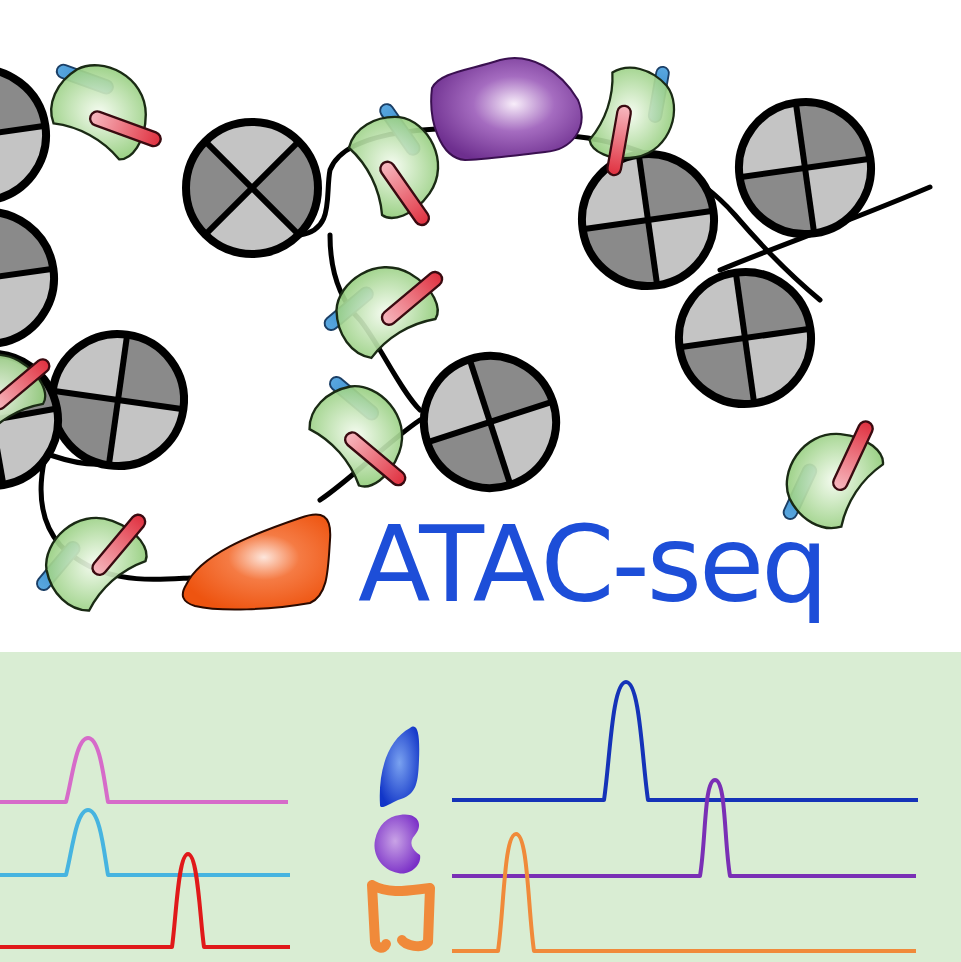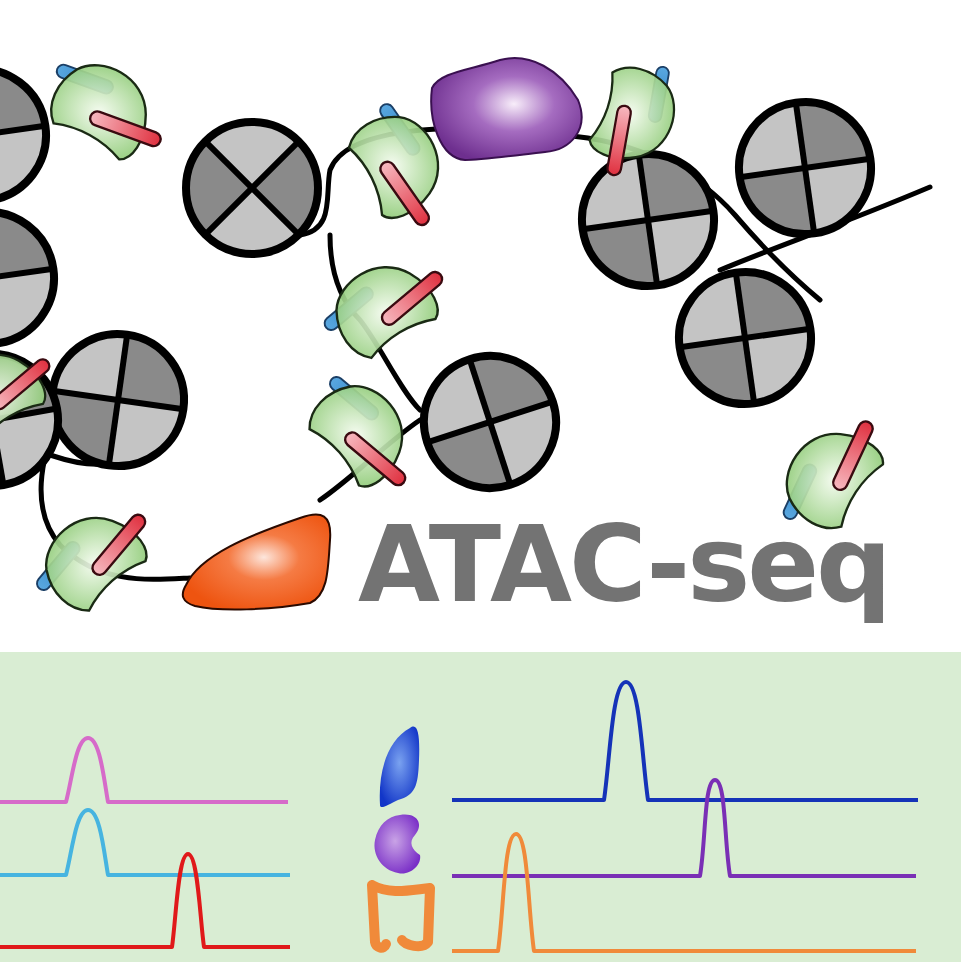--- a/index.html
+++ b/index.html
@@ -3,22 +3,22 @@
 <meta charset="utf-8">
 <style>
   html, body { margin: 0; padding: 0; background: #ffffff; }
   body { width: 961px; height: 962px; overflow: hidden; position: relative; font-family: "DejaVu Sans", sans-serif; }
   #stage { position: absolute; left: 0; top: 0; width: 961px; height: 962px; }
   #top-panel { position: absolute; left: 0; top: 0; width: 961px; height: 652px; background: #ffffff; }
   #bottom-panel { position: absolute; left: 0; top: 652px; width: 961px; height: 310px; background: #d9edd3; }
   svg { position: absolute; left: 0; top: 0; }
   .title {
     position: absolute; left: 358px; top: 512px;
-    font-family: "DejaVu Sans", sans-serif; font-weight: bold;
-    font-size: 106px; letter-spacing: -3px; color: #737373; line-height: 1;
+    font-family: "DejaVu Sans", sans-serif; font-weight: normal;
+    font-size: 106px; letter-spacing: -3px; color: #1d4ed8; line-height: 1;
     white-space: nowrap;
   }
 </style>
 </head>
 <body>
 
 <div id="stage">
   <div id="top-panel"></div>
   <div id="bottom-panel"></div>
 

